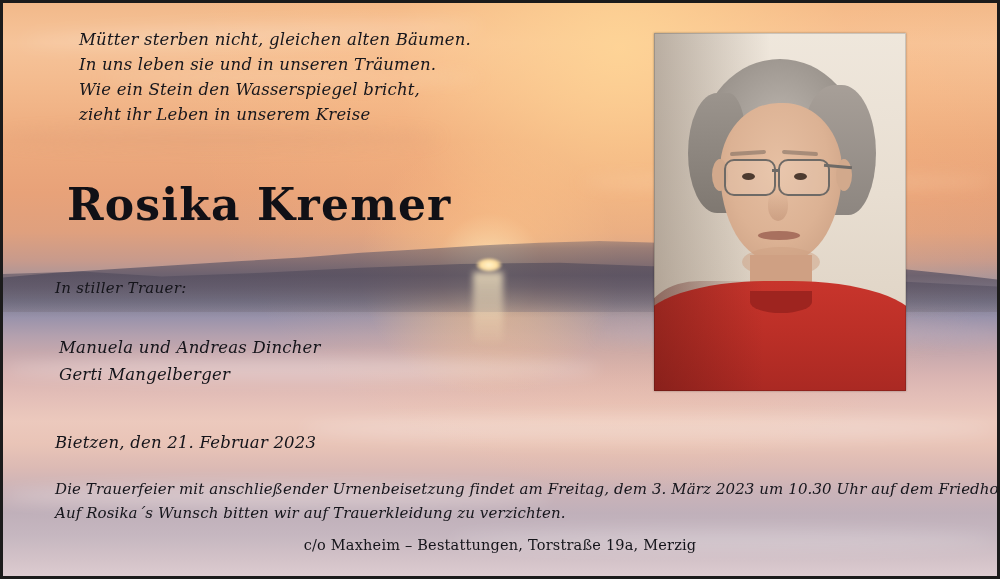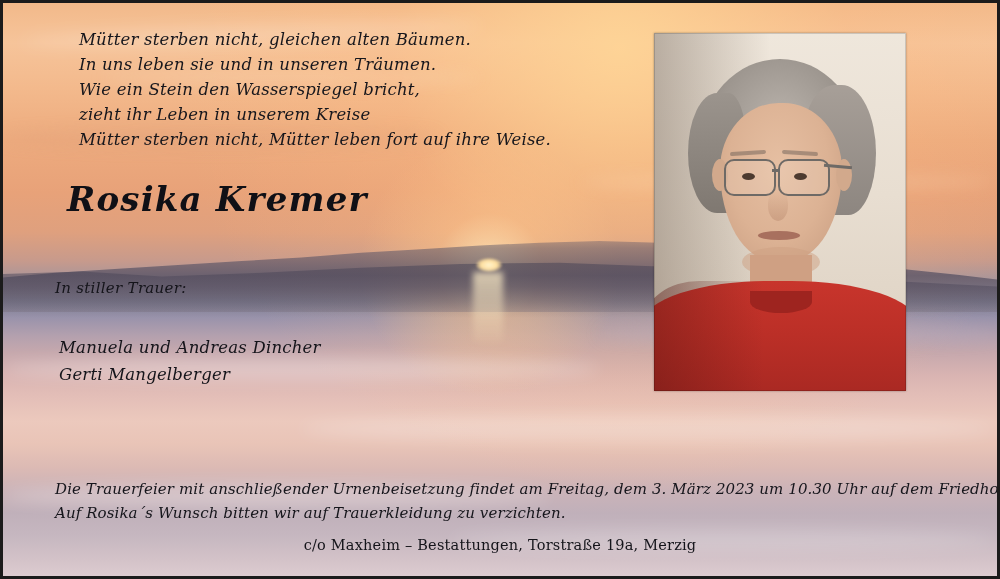--- a/index.html
+++ b/index.html
@@ -122,22 +122,21 @@
     color: #16161c;
     letter-spacing: 0.2px;
     margin-left: 24px;
   }
   .poem div { white-space: nowrap; }
 
   .name {
     position: absolute;
     left: 64px;
     top: 176px;
-    font-size: 34px;
-    font-style: italic;
+    font-size: 44px;
     font-weight: bold;
     letter-spacing: 1.2px;
     color: #101016;
   }
   .dates {
     position: absolute;
     left: 52px;
     top: 228px;
     font-size: 15.5px;
     font-style: italic;
@@ -406,33 +405,33 @@
     <div class="frame-edge"></div>
   </div>
 
   <div class="content">
 
     <div class="poem">
       <div>Mütter sterben nicht, gleichen alten Bäumen.</div>
       <div>In uns leben sie und in unseren Träumen.</div>
       <div>Wie ein Stein den Wasserspiegel bricht,</div>
       <div>zieht ihr Leben in unserem Kreise</div>
-      <div>Mütter sterben nicht, Mütter leben fort auf ihre Weise.</div>
     </div>
 
     <div class="name">Rosika Kremer</div>
 
 
     <div class="mourn-title">In stiller Trauer:</div>
 
     <div class="mourners">
       <div>Manuela und Andreas Dincher</div>
       <div>Gerti Mangelberger</div>
     </div>
 
+    <div class="place-date">Bietzen, den 21. Februar 2023</div>
 
     <div class="service">
       <div>Die Trauerfeier mit anschließender Urnenbeisetzung findet am Freitag, dem 3. März 2023 um 10.30 Uhr auf dem Friedhof Bietzen statt.</div>
       <div>Auf Rosika´s Wunsch bitten wir auf Trauerkleidung zu verzichten.</div>
     </div>
 
     <div class="undertaker">c/o Maxheim – Bestattungen, Torstraße 19a, Merzig</div>
   </div>
 </div>
 

